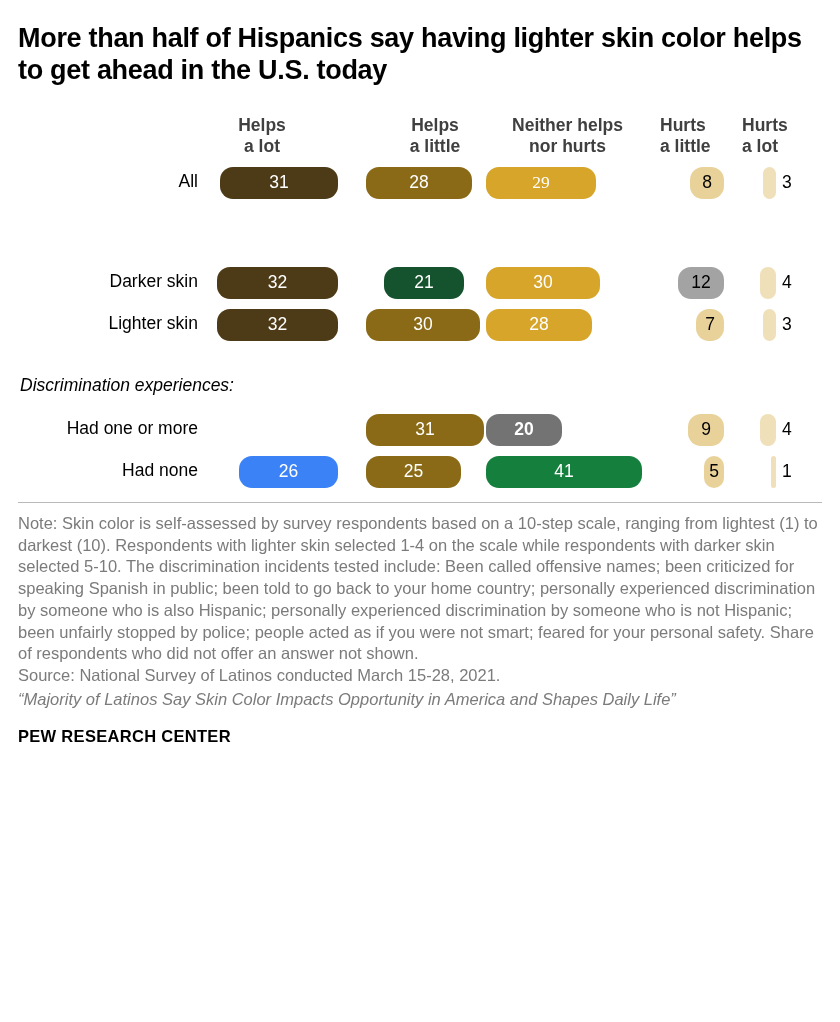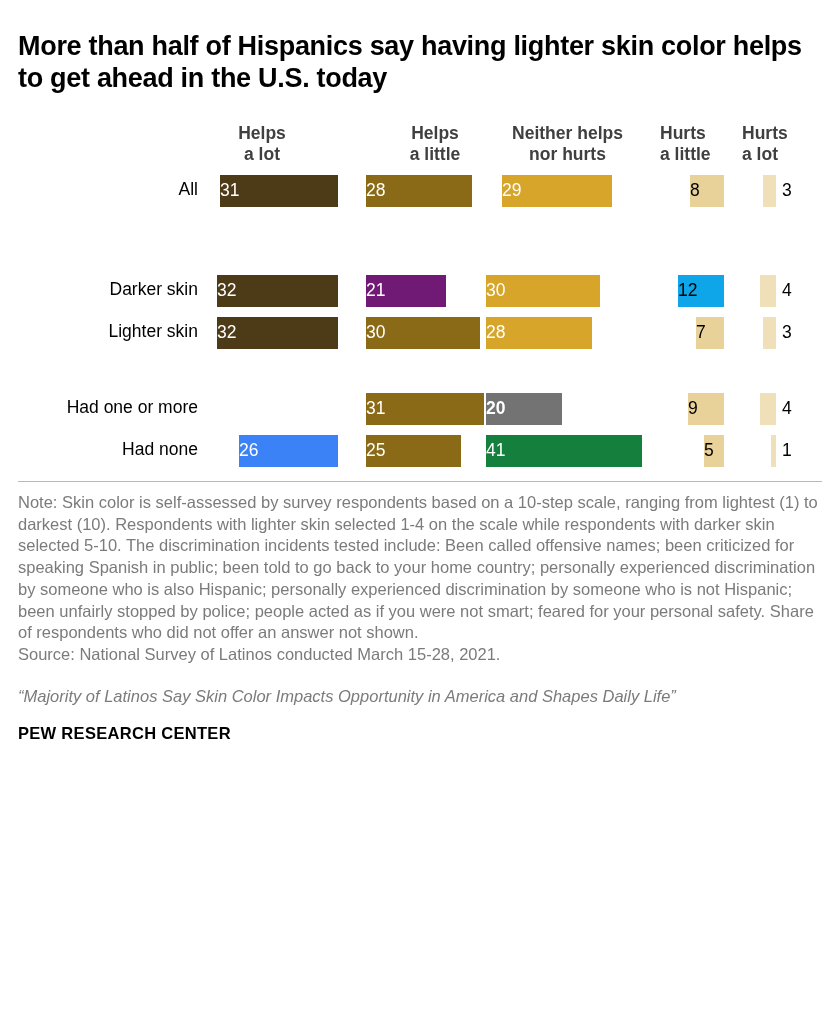--- a/index.html
+++ b/index.html
@@ -14,21 +14,21 @@
     width: 840px; height: 1022px;
     position: relative;
     padding: 22px 18px 0 18px;
   }
   .title {
     font-size: 27px;
     font-weight: bold;
     line-height: 1.2;
     letter-spacing: -0.3px;
     color: #000000;
-    margin: 8px 0 6px 0;
+    margin: 0 0 6px 0;
     max-width: 790px;
   }
   .subtitle {
     font-size: 17.5px;
     font-style: italic;
     color: #6e6e6e;
     line-height: 1.3;
     max-width: 800px;
     margin: 8px 0 0 0;
   }
@@ -66,21 +66,22 @@
     font-size: 17.5px;
     color: #000;
     white-space: nowrap;
   }
   .bar {
     position: absolute;
     top: 0;
     height: 32px;
     display: flex;
     align-items: center;
-    justify-content: flex-start;
+    justify-content: center;
+    border-radius: 13px;
   }
   .barval {
     font-size: 17.5px;
     color: #ffffff;
     line-height: 1;
   }
   .barval.dark { color: #000000; }
   .valoutside {
     position: absolute;
     top: 0;
@@ -107,21 +108,21 @@
   }
   .note {
     font-size: 16.5px;
     color: #7b7b7b;
     line-height: 1.32;
     max-width: 800px;
   }
   .source { font-size: 16.5px; color: #7b7b7b; line-height: 1.32; }
   .reportname {
     font-size: 16.5px; color: #7b7b7b; font-style: italic;
-    line-height: 1.32; margin-top: 20px;
+    line-height: 1.32; margin-top: 2px;
   }
   .brand {
     margin-top: 16px;
     font-size: 16.5px;
     font-weight: bold;
     letter-spacing: 0.3px;
     color: #000;
   }
 </style>
 </head>
@@ -146,43 +147,43 @@
       </div>
     <div class="rows">
         <div class="row">
           <div class="rowlabel">All</div>
           <div class="bar" style="background: rgb(77, 58, 23); width: 118px; left: 202px;">
             <span class="barval">31</span>
           </div>
           <div class="bar" style="background: rgb(138, 106, 22); width: 106px; left: 348px;">
             <span class="barval">28</span>
           </div>
-          <div class="bar" style="background: rgb(214, 165, 42); width: 110px; left: 484px;">
+          <div class="bar" style="background: rgb(214, 165, 42); width: 110px; left: 468px; font-family: Liberation Serif, serif;">
             <span class="barval">29</span>
           </div>
           <div class="bar" style="background: rgb(232, 210, 154); width: 34px; left: 672px;">
             <span class="barval dark">8</span>
           </div>
           <div class="bar" style="background: rgb(239, 224, 186); width: 13px; left: 745px;"></div>
           <div class="valoutside" style="left: 764px;">3</div>
         </div>
         <div class="spacer-lg"></div>
         <div class="spacer-lg"></div>
         <div class="row">
           <div class="rowlabel">Darker skin</div>
           <div class="bar" style="background: rgb(77, 58, 23); width: 121px; left: 199px;">
             <span class="barval">32</span>
           </div>
-          <div class="bar" style="background: #701a75; width: 80px; left: 348px;">
+          <div class="bar" style="background: #14532d; width: 80px; left: 366px;">
             <span class="barval">21</span>
           </div>
           <div class="bar" style="background: rgb(214, 165, 42); width: 114px; left: 468px;">
             <span class="barval">30</span>
           </div>
-          <div class="bar" style="background: #0ea5e9; width: 46px; left: 660px;">
+          <div class="bar" style="background: #a3a3a3; width: 46px; left: 660px;">
             <span class="barval dark">12</span>
           </div>
           <div class="bar" style="background: rgb(239, 224, 186); width: 16px; left: 742px;"></div>
           <div class="valoutside" style="left: 764px;">4</div>
         </div>
         <div class="spacer-sm"></div>
         <div class="row">
           <div class="rowlabel">Lighter skin</div>
           <div class="bar" style="background: rgb(77, 58, 23); width: 121px; left: 199px;">
             <span class="barval">32</span>
@@ -193,20 +194,21 @@
           <div class="bar" style="background: rgb(214, 165, 42); width: 106px; left: 468px;">
             <span class="barval">28</span>
           </div>
           <div class="bar" style="background: rgb(232, 210, 154); width: 28px; left: 678px;">
             <span class="barval dark">7</span>
           </div>
           <div class="bar" style="background: rgb(239, 224, 186); width: 13px; left: 745px;"></div>
           <div class="valoutside" style="left: 764px;">3</div>
         </div>
         <div class="spacer-lg"></div>
+        <div class="grouplabel">Discrimination experiences:</div>
         <div class="spacer-sm"></div>
         <div class="row">
           <div class="rowlabel">Had one or more</div>
           <div class="bar" style="background: rgb(138, 106, 22); width: 118px; left: 348px;">
             <span class="barval">31</span>
           </div>
           <div class="bar" style="background: #737373; width: 76px; left: 468px; font-weight: bold;">
             <span class="barval">20</span>
           </div>
           <div class="bar" style="background: rgb(232, 210, 154); width: 36px; left: 670px;">

